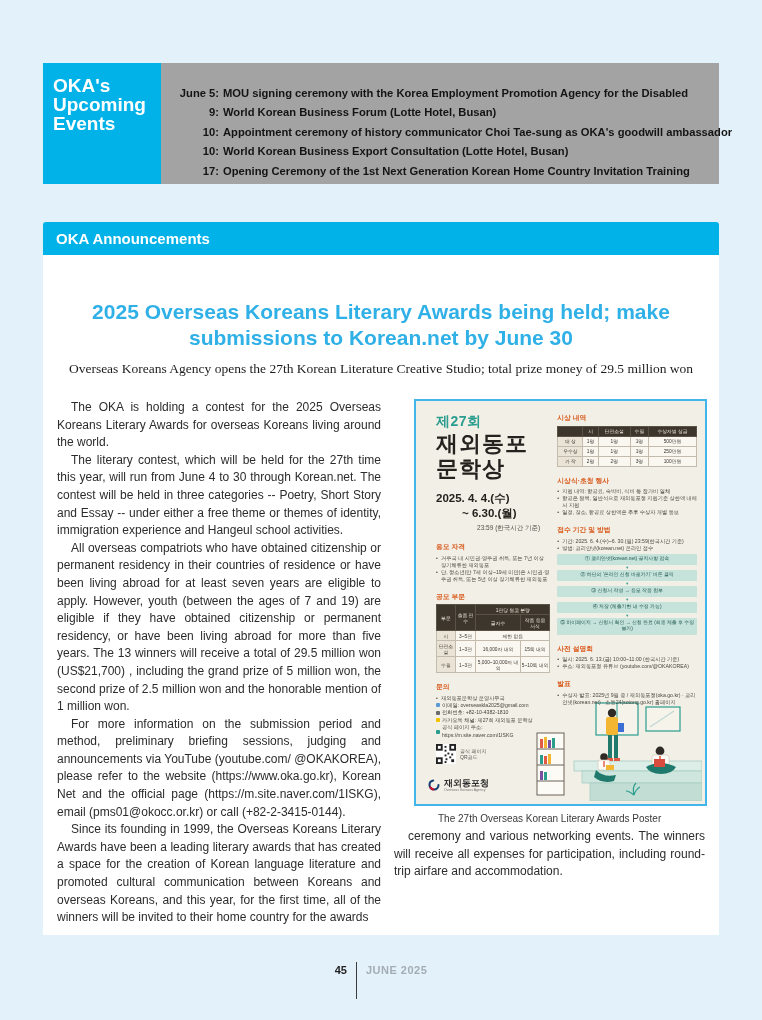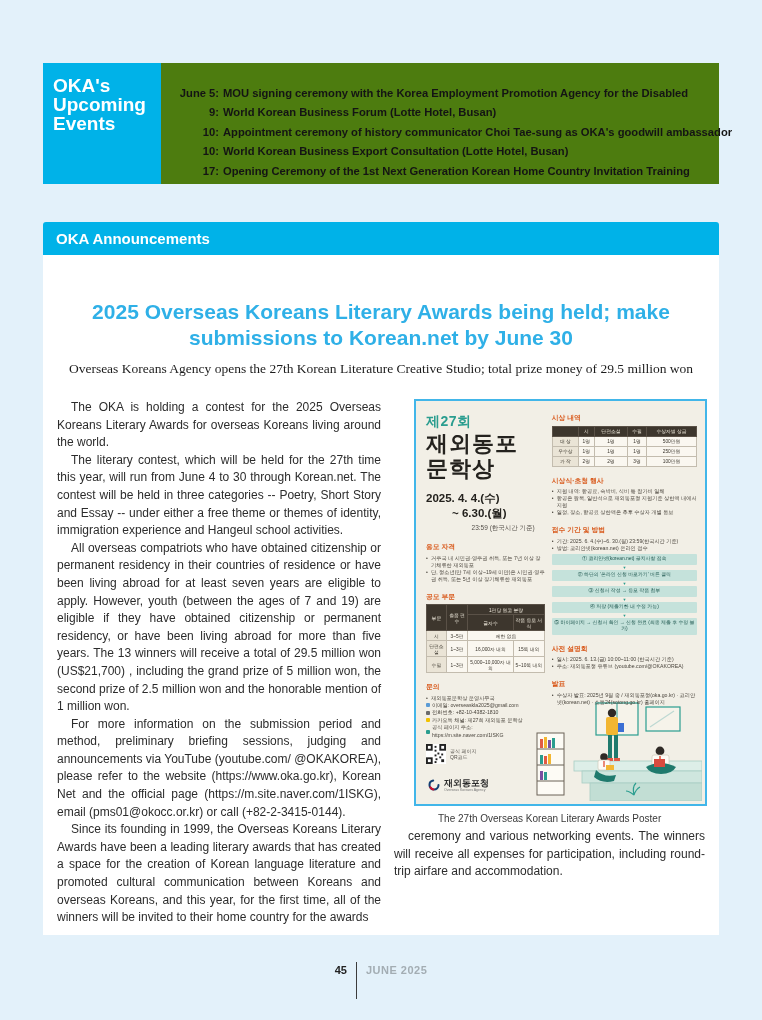--- a/index.html
+++ b/index.html
@@ -5,21 +5,21 @@
   * { margin:0; padding:0; box-sizing:border-box; }
   html,body { background:#e3f1fa; }
   .page { position:relative; width:762px; height:1020px; background:var(--page_bg,#e3f1fa);
           font-family:"Liberation Sans",sans-serif; overflow:hidden; }
 
   
   .events-box { position:absolute; left:43px; top:63px; width:118px; height:121px;
     background:var(--accent,#00b2e8); color:#fff; padding:13px 10px;
     font-size:19px; font-weight:bold; line-height:19px; }
   .events-panel { position:absolute; left:161px; top:63px; width:558px; height:121px;
-    background:#4d7c0f; padding:21px 8px 0 17px; }
+    background:#a3a3a3; padding:21px 8px 0 17px; }
   .event-row { display:flex; font-size:11.2px; font-weight:bold; color:#141414; line-height:19.4px; }
   .event-label { flex:0 0 41px; text-align:right; margin-right:4px; white-space:nowrap; }
   .event-text { white-space:nowrap; }
 
   
   .banner { position:absolute; left:43px; top:222px; width:676px; height:49px;
     background:var(--accent,#00b2e8); border-radius:3px 3px 16px 16px;
     color:#fff; font-size:15px; font-weight:bold; line-height:33px; padding-left:13px; }
 
   
@@ -32,21 +32,21 @@
   .columns { display:flex; margin-top:22px; gap:13px; }
   .col-left { width:325px; }
   .col-right { width:311px; }
   p.body { font-size:12px; line-height:17.6px; color:#2c2c2c; text-align:justify; text-indent:14px; }
   .caption { margin:7px 0 0 24px; font-size:10px; color:#3a3a3a; }
   .col-right p.body { margin-top:4px; }
 
   
   .poster-wrap { margin-left:20px; width:293px; }
   .poster { position:relative; width:293px; height:407px; background:var(--poster_bg,#f2efe6);
-    border:2px solid #42b6e9; overflow:hidden; }
+    border:2px solid #42b6e9; overflow:hidden;padding-left:10px; }
   .p-cols { position:relative; display:flex; padding:12px 8px 0 10px; gap:7px; z-index:2; }
   .p-left { width:45%; }
   .p-right { width:55%; }
   .p-edition { color:var(--poster_teal,#2a9d8f); font-size:14px; font-weight:800; letter-spacing:.5px; }
   .p-title { color:#24221e; font-size:22px; font-weight:800; line-height:25px; letter-spacing:1px; }
   .p-date1 { font-size:11.5px; font-weight:bold; margin-top:10px; color:#24221e; }
   .p-date2 { font-size:11.5px; font-weight:bold; padding-left:26px; color:#24221e; }
   .p-datenote { font-size:6.5px; color:#55504a; text-align:right; padding-right:10px; margin-top:3px; }
   .p-head { font-size:6.8px; font-weight:bold; color:var(--poster_orange,#d95b1e); margin:9px 0 2.5px; }
   .p-bullet { font-size:5.2px; line-height:7px; color:#4a453d; padding-left:5px; position:relative; }

